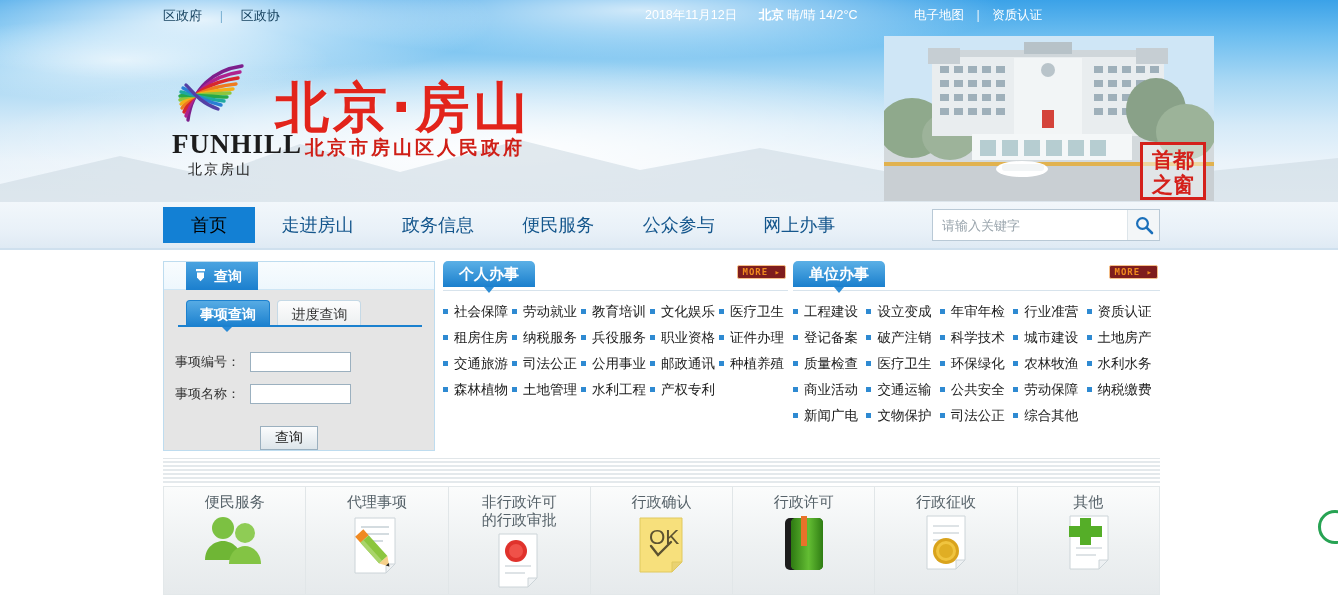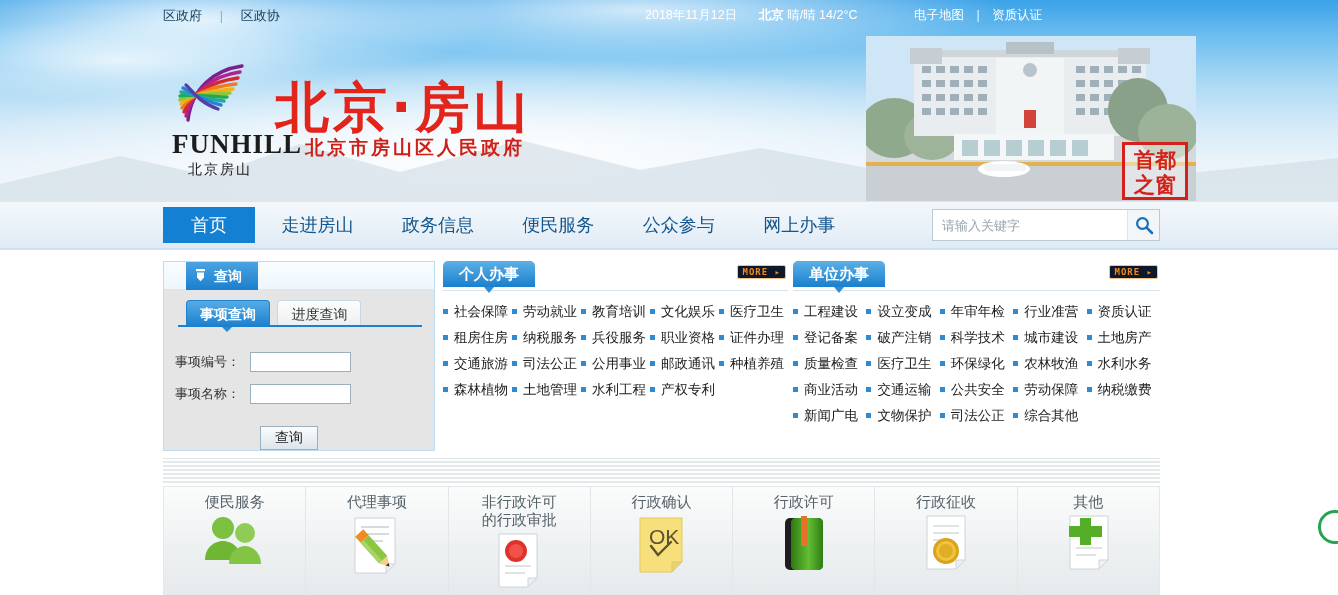--- a/index.html
+++ b/index.html
@@ -59,21 +59,21 @@
     letter-spacing:4px;
     text-shadow:1px 1px 0 rgba(255,255,255,.4);
   }
   .title-sub {
     position:absolute; left:305px; top:135px;
     font-size:19px; color:#cf1f17; letter-spacing:3px; font-weight:bold;
   }
 
   
   .photo {
-    position:absolute; left:866px; top:36px; width:330px; height:165px;
+    position:absolute; left:884px; top:36px; width:330px; height:165px;
     overflow:hidden;
     background:linear-gradient(180deg,#bcdcf2 0%,#d8ecf8 45%,#dfe7ea 60%,#cfd6da 100%);
   }
   .seal {
     position:absolute; right:8px; top:106px;
     width:66px; height:58px; border:3px solid #d4211b;
     color:#d4211b; font-weight:bold; font-size:21px;
     line-height:25px; text-align:center; letter-spacing:0; padding-top:2px;
     background:rgba(255,255,255,.45);
   }
@@ -83,21 +83,21 @@
     position:absolute; left:0; top:202px; width:1338px; height:48px;
     background:linear-gradient(180deg,#f2f7fb 0%,#e9f1f8 60%,#dfeaf4 100%);
     border-bottom:2px solid #cfe0ee;
   }
   .nav-inner { position:absolute; left:163px; top:0; height:48px; }
   .nav-item {
     display:inline-block; height:36px; line-height:36px; margin-top:5px;
     padding:0 22px; font-size:18px; color:#14568c; text-decoration:none;
     vertical-align:top;
   }
-  .nav-item.active { background:#1380d4; color:#ffffff; padding:0 28px; }
+  .nav-item.active { background:#1380d4; color:#000000; padding:0 28px; }
 
   .searchbox {
     position:absolute; left:932px; top:209px; width:228px; height:32px;
     border:1px solid #b9c9d6; background:#ffffff; display:flex;
   }
   .searchbox input {
     flex:1; border:0; outline:0; padding:0 9px; font-size:13px; color:#333;
     font-family:"Liberation Sans",sans-serif; background:transparent;
   }
   .searchbox input::placeholder { color:#9aa5ad; }
@@ -169,21 +169,21 @@
     border-radius:5px 5px 0 0;
   }
   .svc-tab .nub {
     position:absolute; left:50%; margin-left:-5px; bottom:-6px; width:0;height:0;
     border-left:5px solid transparent; border-right:5px solid transparent;
     border-top:6px solid #2d8cd4;
   }
   .more {
     position:absolute; right:2px; top:4px; font-size:9px; color:#f08a1e;
     border:1px solid #f5c08a; border-radius:2px; padding:1px 4px;
-    font-weight:bold; letter-spacing:1px; background:#0f172a; cursor:pointer;
+    font-weight:bold; letter-spacing:1px; background:#7f1d1d; cursor:pointer;
     font-family:"DejaVu Sans Mono","Liberation Mono",monospace;
   }
   .svc-grid { margin-top:8px; display:grid; gap:0; }
   .svc-grid.p4 { grid-template-columns:repeat(5,1fr); }
   .svc-link {
     font-size:13.5px; color:#1c1c1c; text-decoration:none; line-height:26px;
     white-space:nowrap; display:block;
   }
   .svc-link .bul {
     display:inline-block; width:5px;height:5px;background:#2e8ad2;

